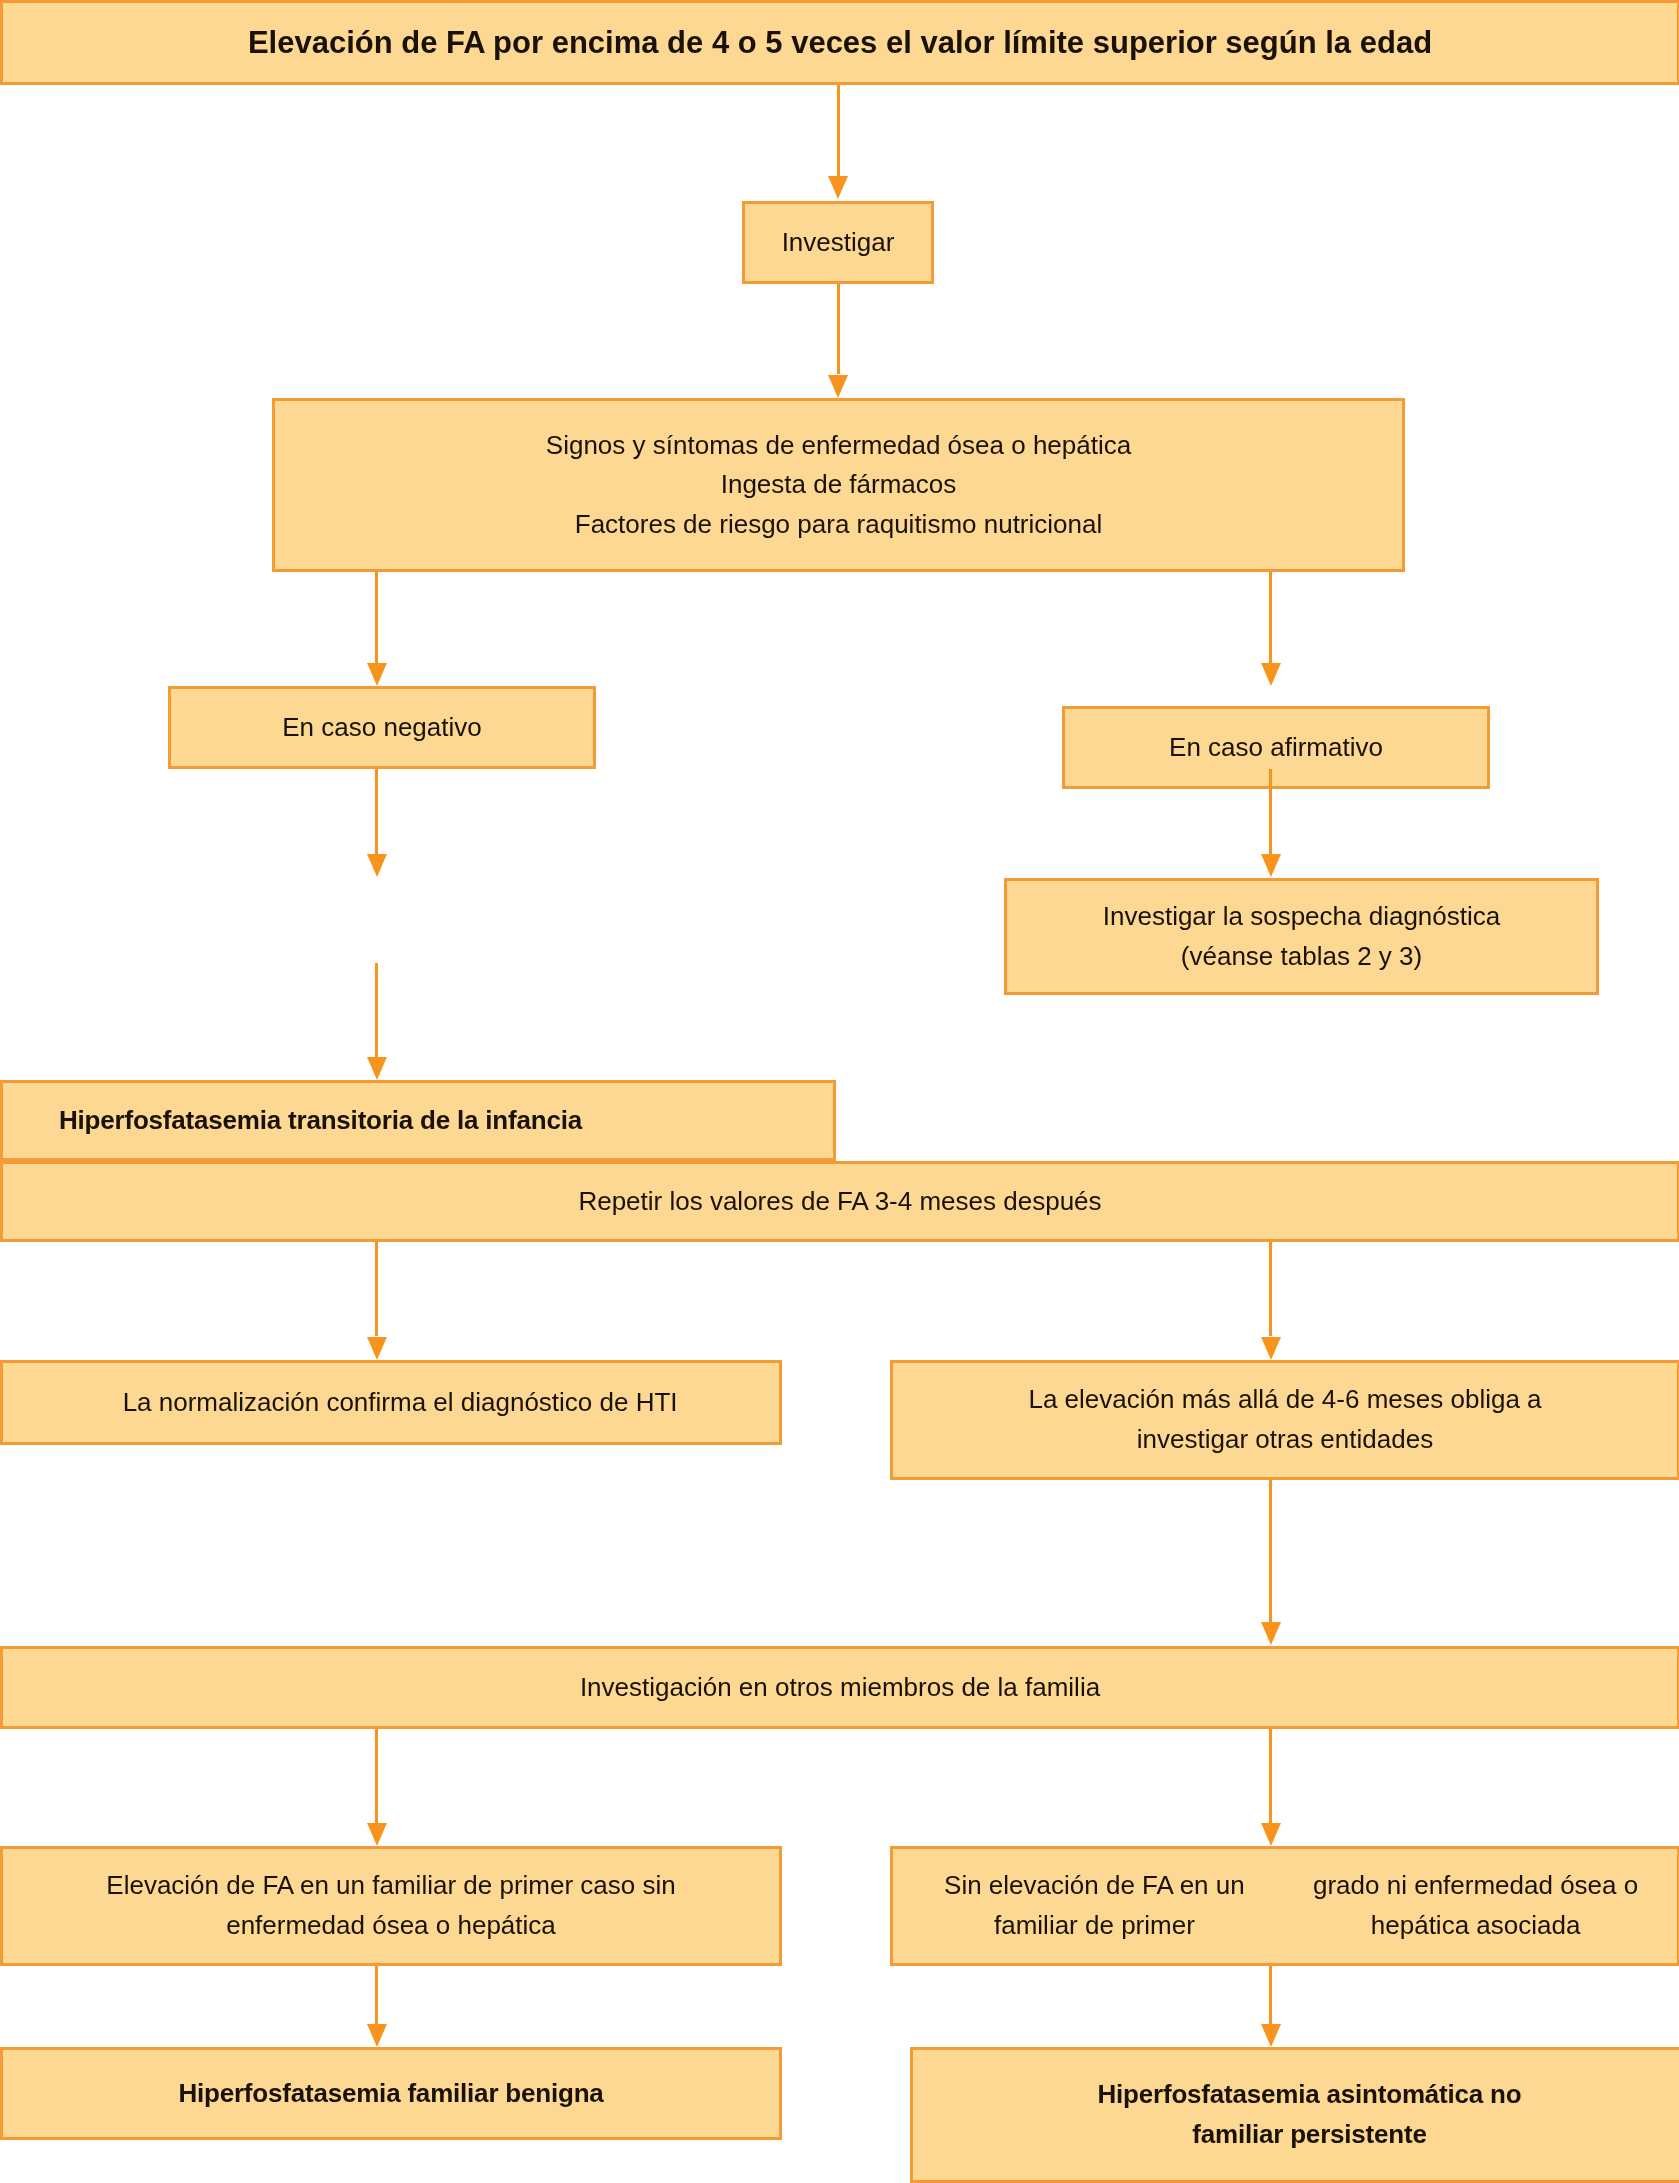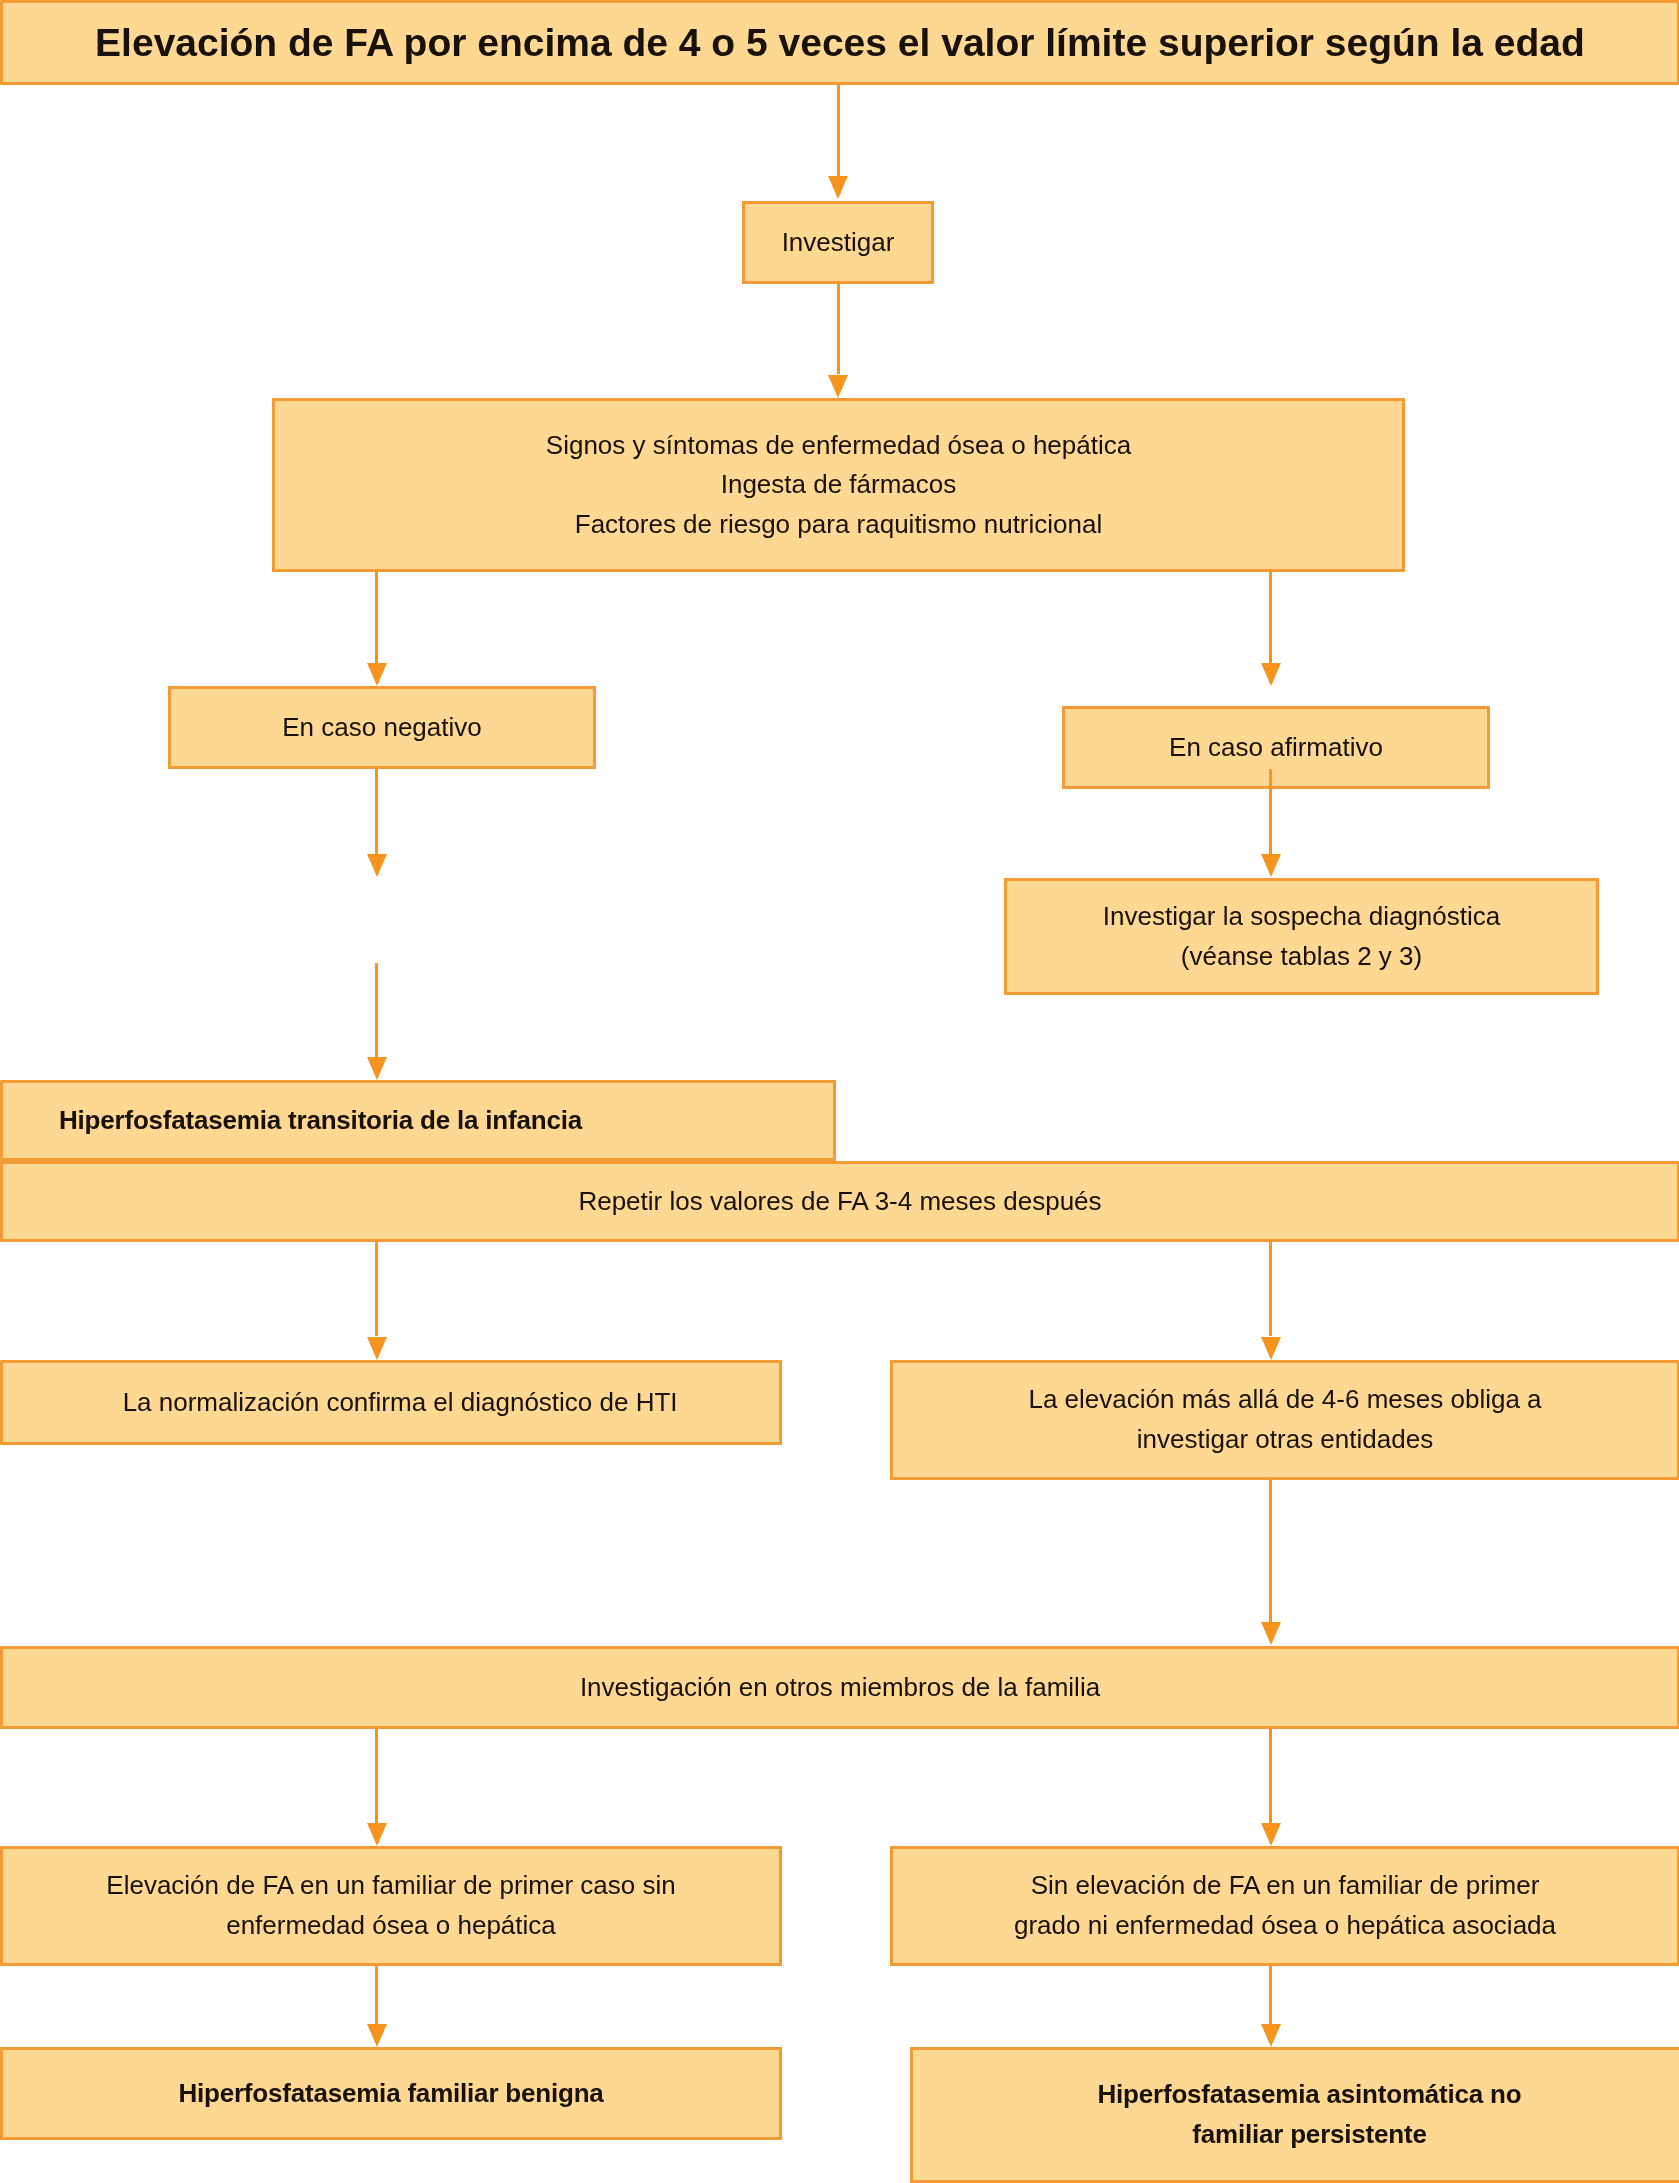--- a/index.html
+++ b/index.html
@@ -31,21 +31,21 @@
   }
   .node .txt {
     display: block;
     width: 100%;
   }
   .node.bold .txt {
     font-weight: bold;
     letter-spacing: -0.2px;
   }
   .node.big .txt {
-    font-size: 39px;
+    font-size: 31px;
     font-weight: bold;
   }
   
   .conn {
     position: absolute;
     background: #F7941E;
     width: 3.1px;
   }
   .arrow {
     position: absolute;
@@ -144,21 +144,21 @@
   <div class="arrow" style="left:367px; top:1823px;"></div>
 
   <div class="conn" style="left:1269px; top:1729px; height:94px;"></div>
   <div class="arrow" style="left:1261px; top:1823px;"></div>
 
   <div class="node" style="left:0px; top:1846px; width:782px; height:120px; flex-direction:column;">
     <span class="txt">Elevación de FA en un familiar de primer caso sin</span>
     <span class="txt">enfermedad ósea o hepática</span>
   </div>
 
-  <div class="node" style="left:890px; top:1846px; width:790px; height:120px; flex-direction:column;">
+  <div class="node" style="left:890px; top:1846px; width:790px; height:120px; flex-direction:row;">
     <span class="txt">Sin elevación de FA en un familiar de primer</span>
     <span class="txt">grado ni enfermedad ósea o hepática asociada</span>
   </div>
 
   <div class="conn" style="left:375px; top:1966px; height:58px;"></div>
   <div class="arrow" style="left:367px; top:2024px;"></div>
 
   <div class="conn" style="left:1269px; top:1966px; height:58px;"></div>
   <div class="arrow" style="left:1261px; top:2024px;"></div>
 

